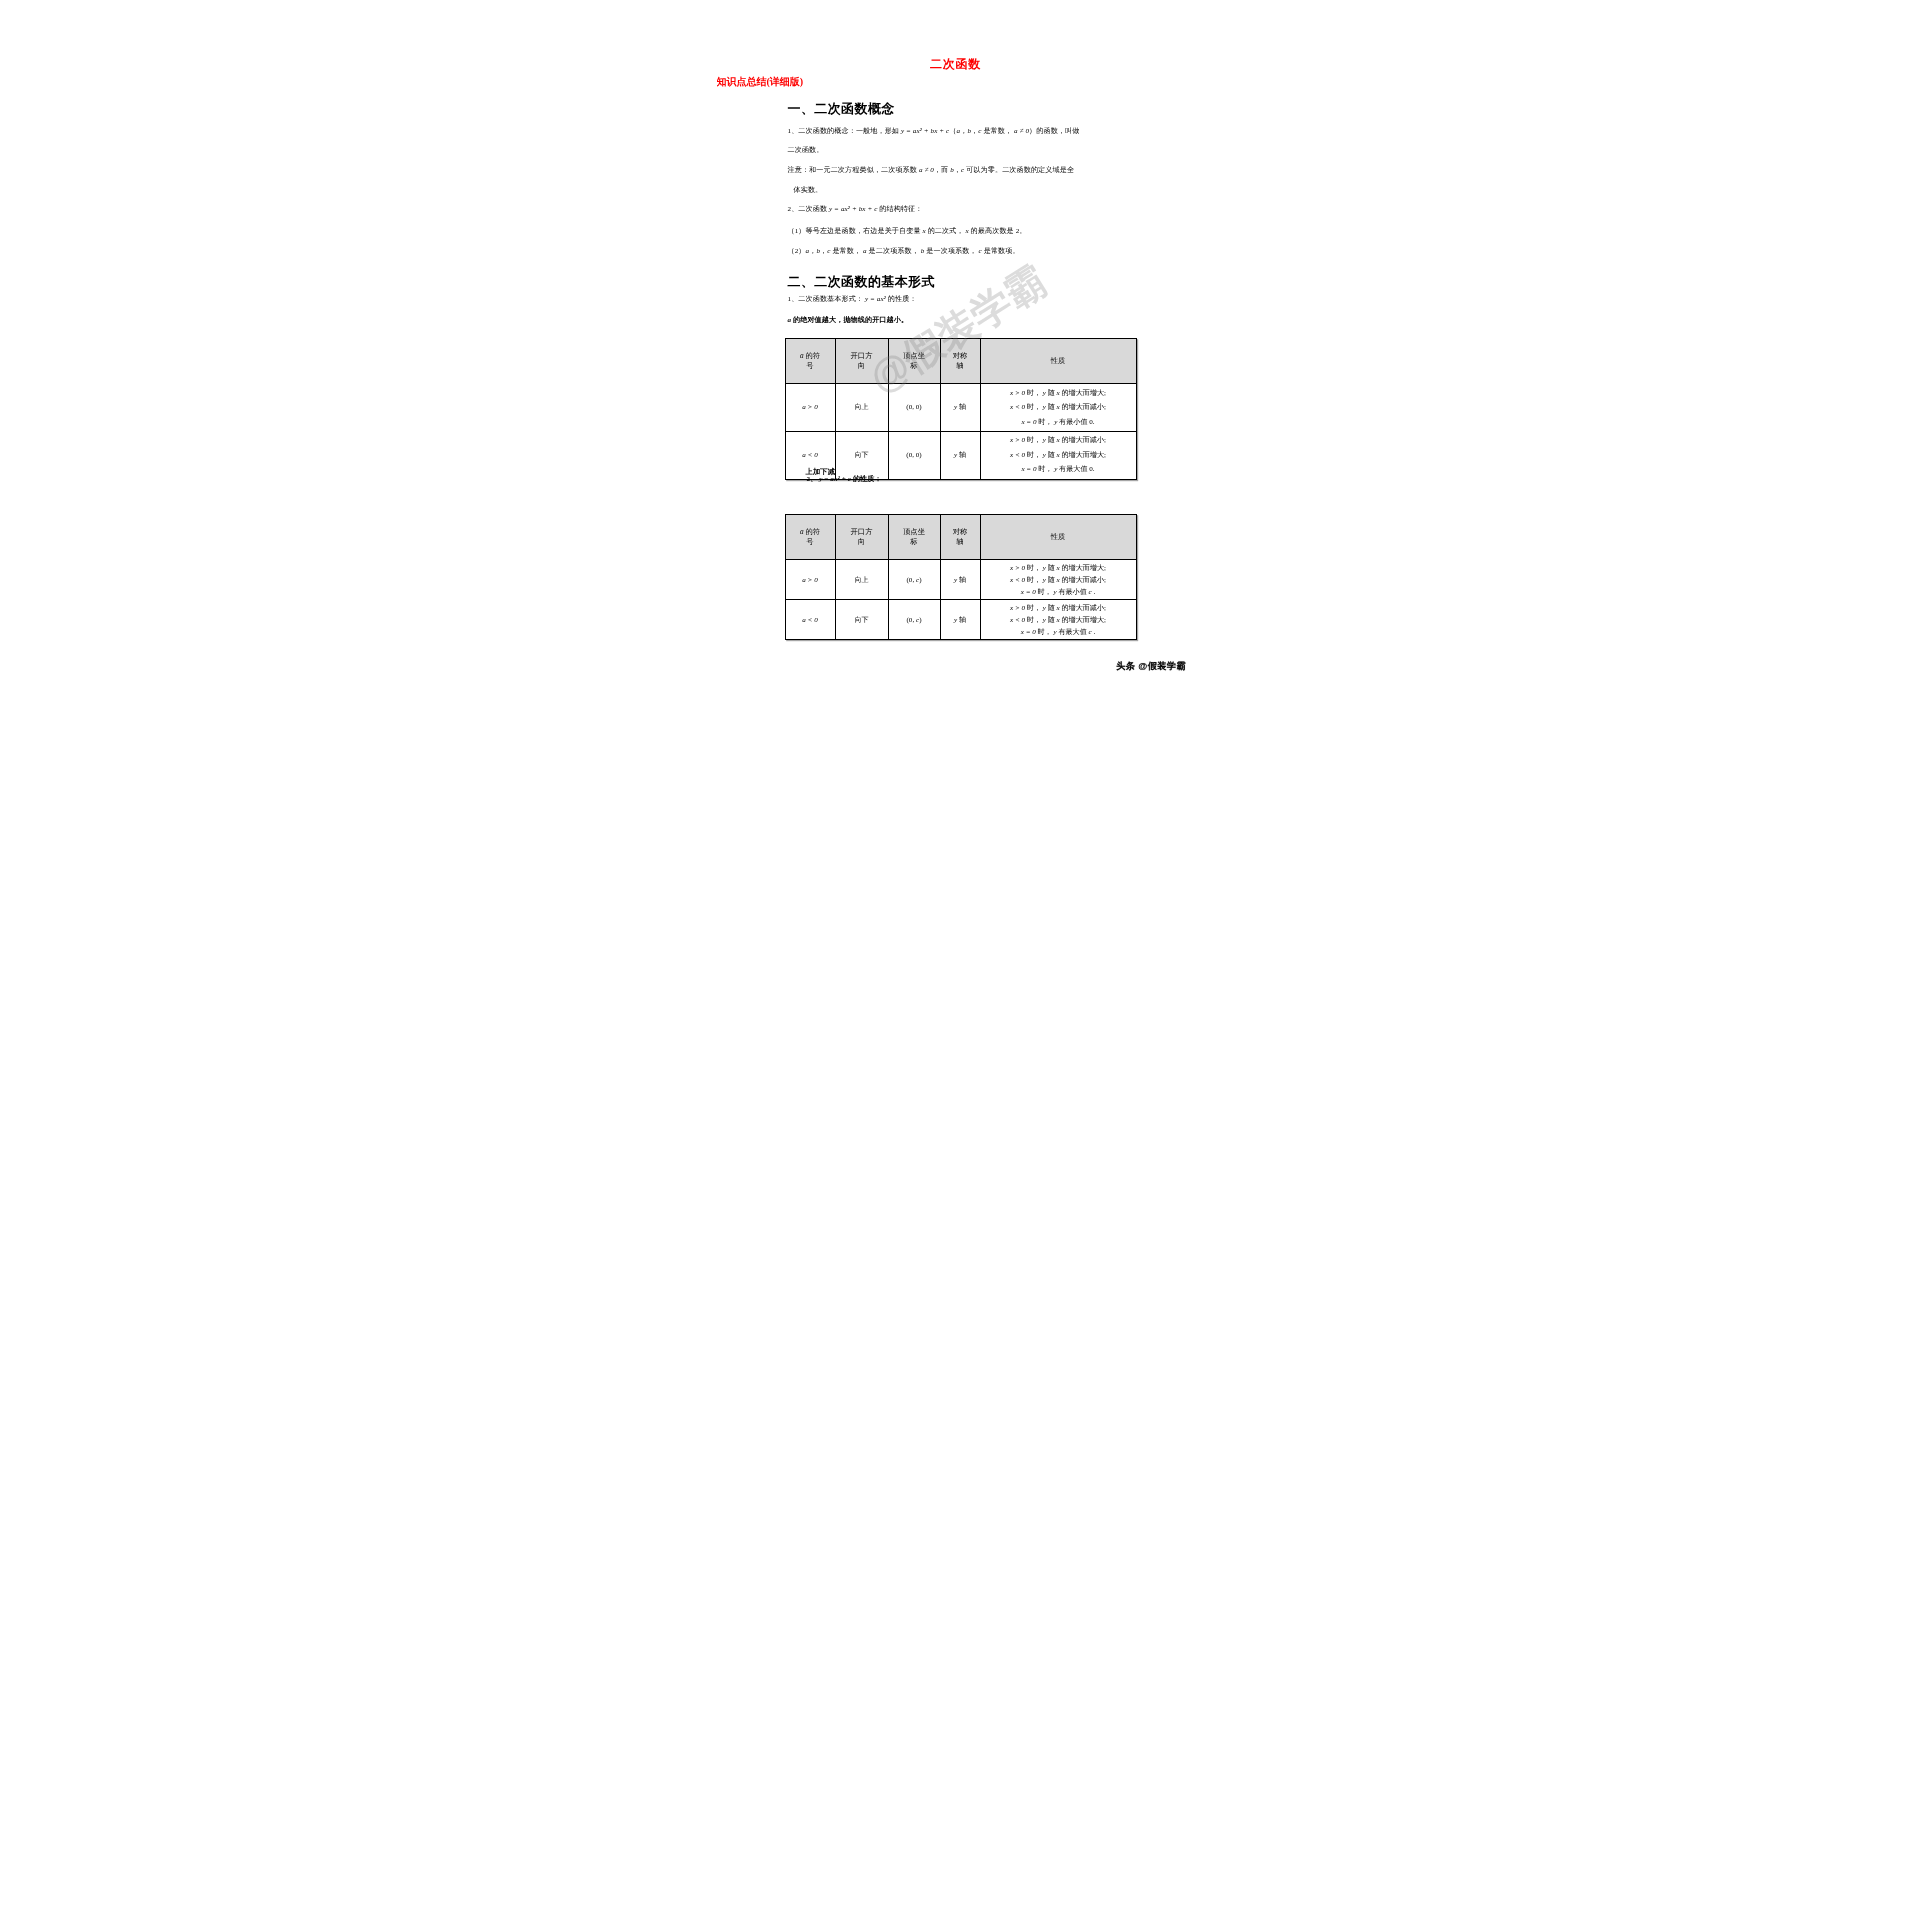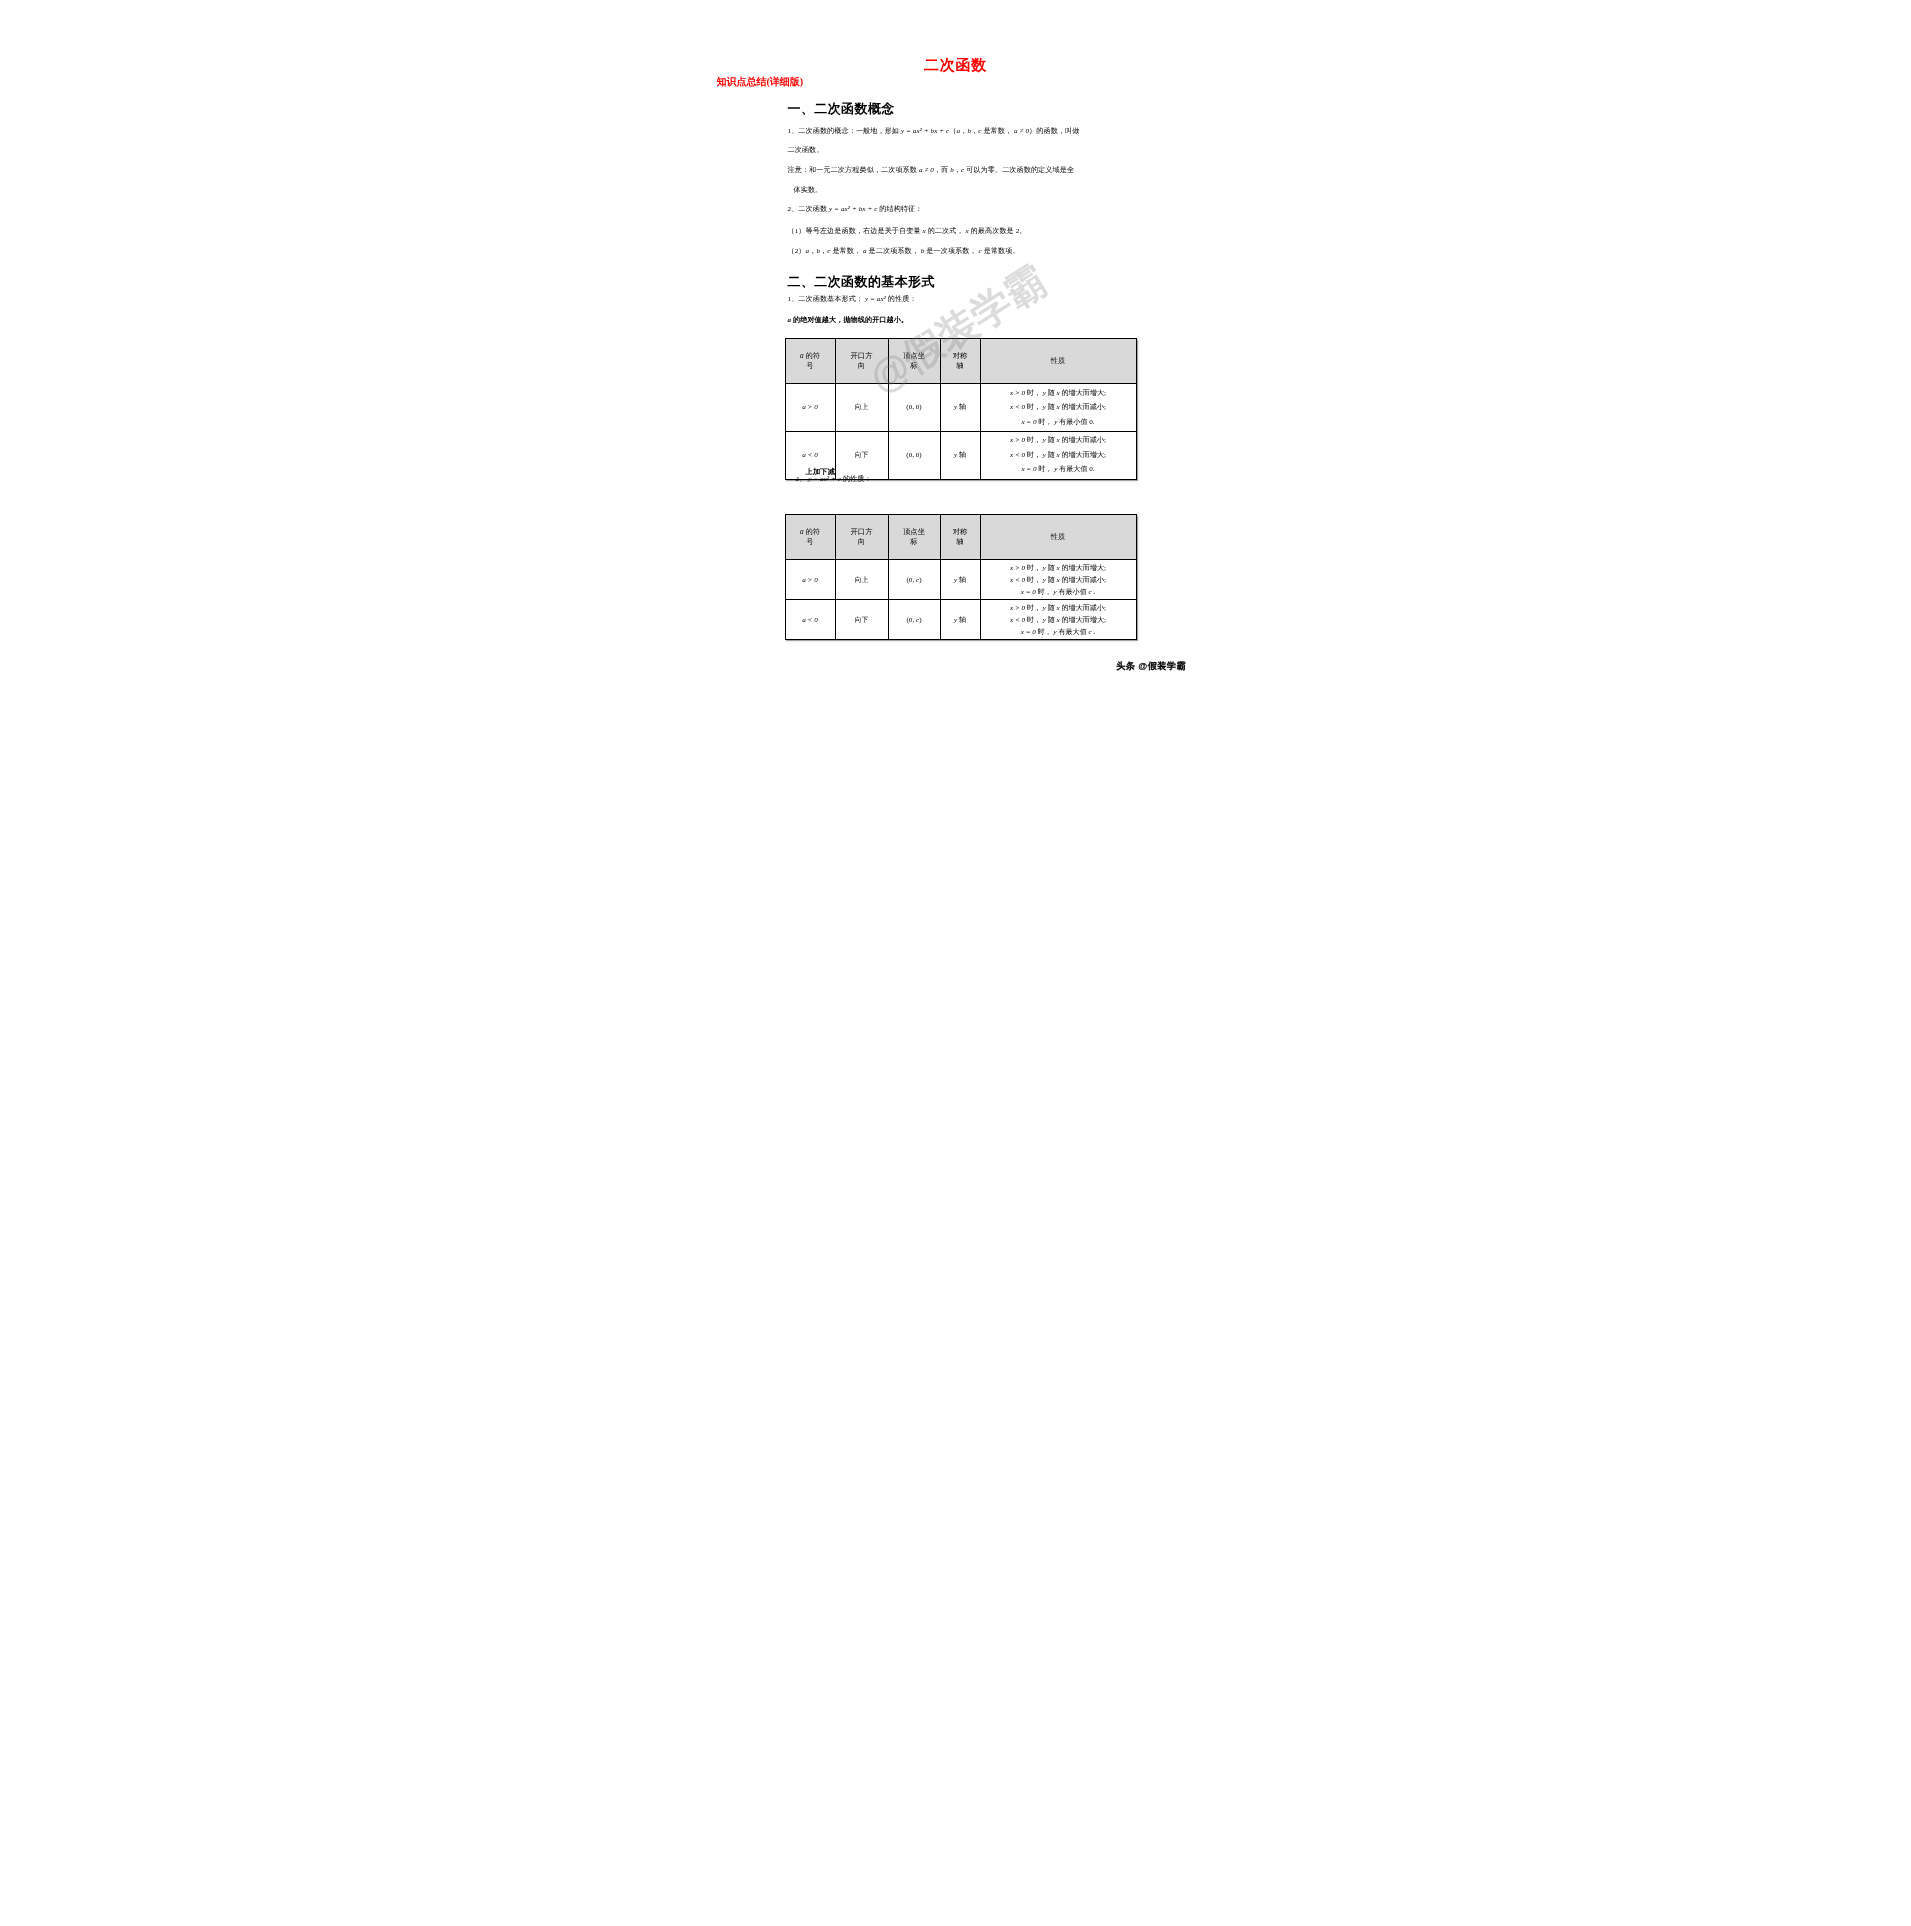--- a/index.html
+++ b/index.html
@@ -2,21 +2,21 @@
 <html style="--accent-red: #FE0000;font-size:6.2px"><head>
 <meta charset="utf-8">
 <style>
   html,body{margin:0;padding:0;background:#ffffff;}
   .page{
     position:relative;width:478px;height:676px;margin:0 auto;background:#fff;
     overflow:hidden;color:#000;
     font-family:"Liberation Serif","DejaVu Serif",serif;
   }
   .abs{position:absolute;}
-  .doc-title{top:56px;left:0;width:100%;text-align:center;font-size:15px;font-weight:bold;
+  .doc-title{top:56px;left:0;width:100%;text-align:center;font-size:12px;font-weight:bold;
     color:var(--accent-red,#fe0000);letter-spacing:0.8px;}
   .doc-subtitle{top:75px;left:0;width:100%;font-size:10px;font-weight:bold;
     color:var(--accent-red,#fe0000);}
   .heading{font-size:13px;font-weight:bold;letter-spacing:0.4px;white-space:nowrap;}
   .line{font-size:7.1px;white-space:nowrap;letter-spacing:0.1px;}
   .m{font-style:italic;font-family:"Liberation Serif","DejaVu Serif",serif;}
   .b{font-weight:bold;}
   .mb{font-style:italic;font-weight:bold;}
   .f{font-family:"Liberation Serif","DejaVu Serif",serif;}
 
@@ -24,21 +24,21 @@
   #p1a{top:126px;left:71px;}
   #p1b{top:145px;left:71px;}
   #notea{top:165px;left:71px;}
   #noteb{top:185px;left:77px;}
   #p2{top:204px;left:71px;}
   #item1{top:226px;left:71px;}
   #item2{top:246px;left:71px;}
   #h2{top:273px;left:71px;}
   #sub1{top:294px;left:71px;text-align:center;}
   #bold1{top:315px;left:71px;font-weight:bold;}
-  #sub2{top:474px;left:79px;}
+  #sub2{top:474px;left:90px;font-weight:bold;}
   #bold2{top:467px;left:89px;font-weight:bold;font-size:7.3px;}
 
   table.props-table{
     position:absolute;left:68px;width:351px;border-collapse:collapse;table-layout:fixed;
     background:#fff;box-shadow:1.2px 1.2px 0 rgba(0,0,0,0.35);
   }
   #table1{top:338px;}
   #table2{top:514px;}
   .props-table th,.props-table td{
     border:0.4px solid #000;border-top:1.2px solid #000;border-bottom:1.2px solid #000;

